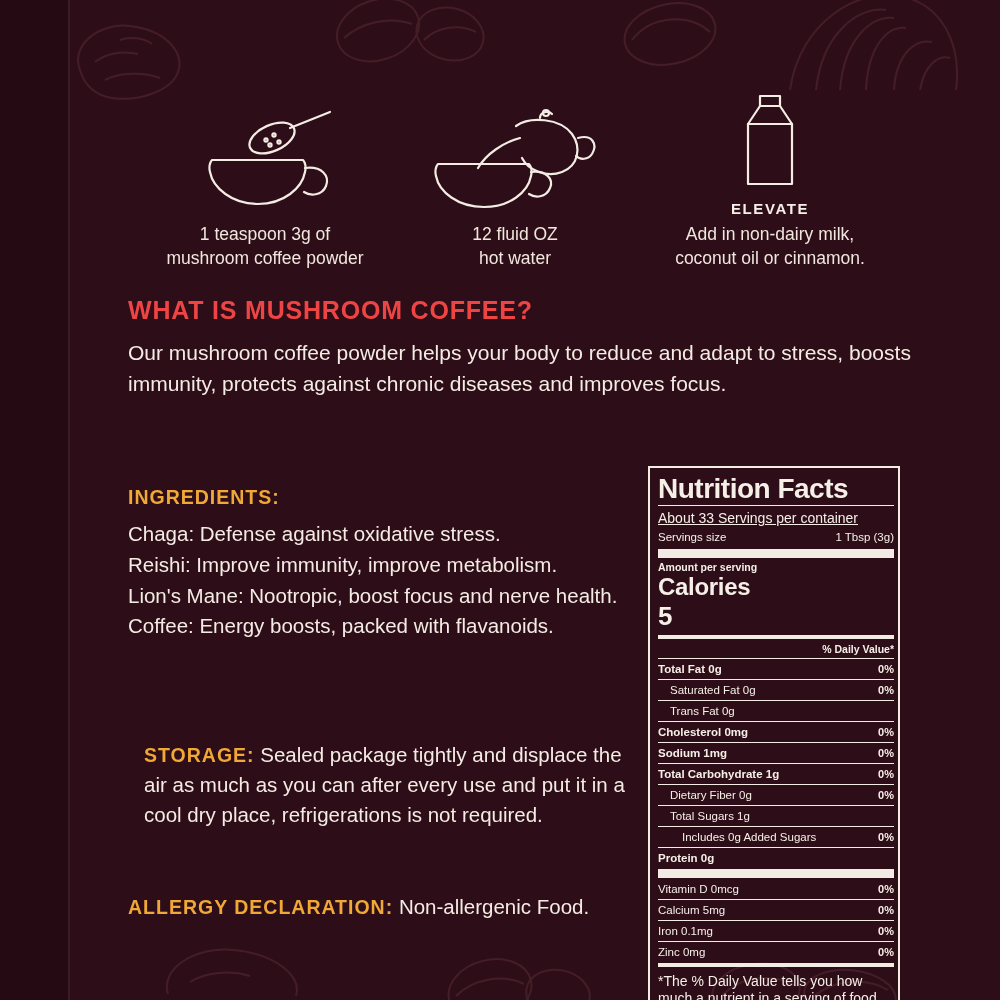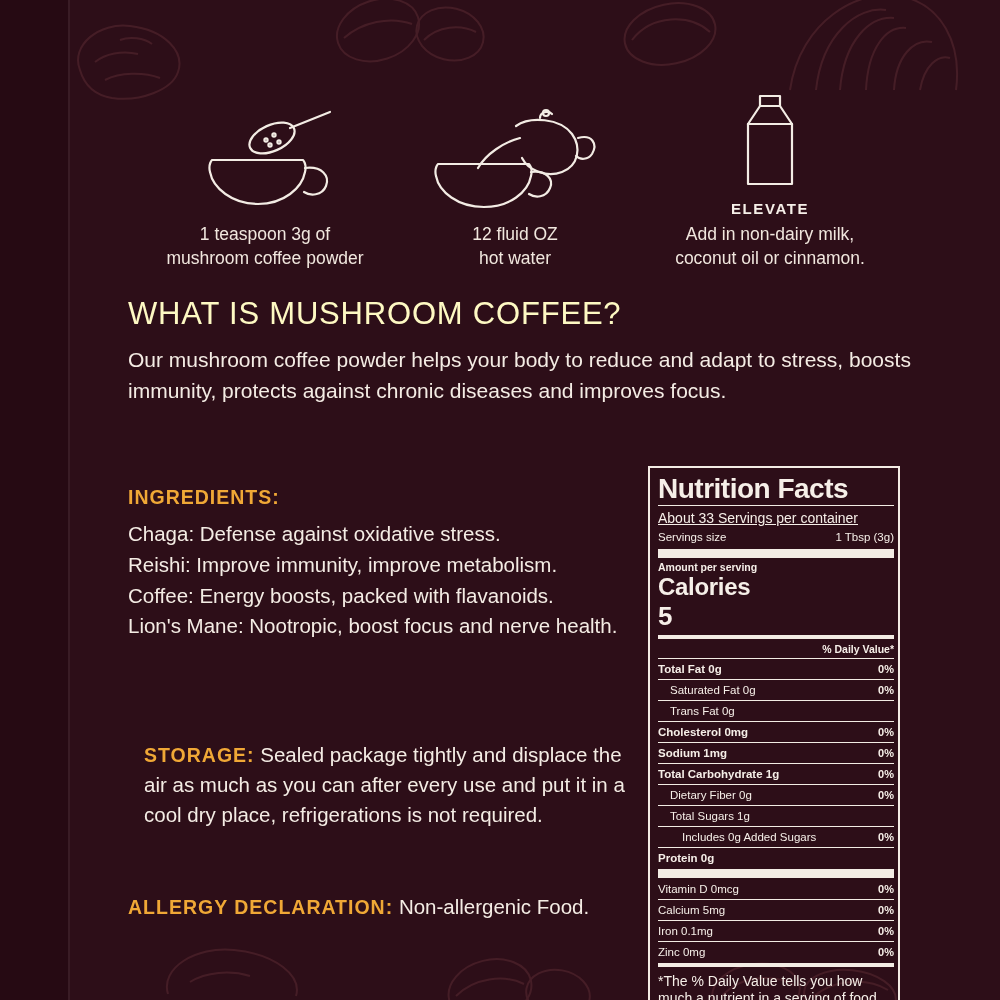--- a/index.html
+++ b/index.html
@@ -59,24 +59,24 @@
   .step-cap {
     font-size: 17.5px;
     line-height: 1.35;
     color: #f1e7de;
     font-weight: 300;
   }
 
   
   .content { position: absolute; left: 128px; top: 296px; width: 790px; }
   h2.section-head {
-    font-size: 31px;
+    font-size: 25px;
     letter-spacing: .8px;
-    color: #fef9c3;
-    font-weight: normal;
+    color: #ef4444;
+    font-weight: bold;
     margin: 0 0 12px 0;
   }
   p.body-text {
     font-size: 21px;
     line-height: 1.48;
     margin: 0;
     color: #f4ece4;
     font-weight: 300;
   }
   .ingredients { position: absolute; left: 128px; top: 466px; width: 540px; margin-top: 20px; }
@@ -271,22 +271,22 @@
 
   <div class="content">
     <h2 class="section-head">WHAT IS MUSHROOM COFFEE?</h2>
     <p class="body-text">Our mushroom coffee powder helps your body to reduce and adapt to stress, boosts immunity, protects against chronic diseases and improves focus.</p>
   </div>
 
   <div class="ingredients">
     <h3 class="small-head">INGREDIENTS:</h3>
     <div class="ing-line">Chaga: Defense against oxidative stress.</div>
     <div class="ing-line">Reishi: Improve immunity, improve metabolism.</div>
+    <div class="ing-line">Lion's Mane: Nootropic, boost focus and nerve health.</div>
     <div class="ing-line">Coffee: Energy boosts, packed with flavanoids.</div>
-    <div class="ing-line">Lion's Mane: Nootropic, boost focus and nerve health.</div>
   </div>
 
   <div class="storage">
     <span class="lede">STORAGE:</span><span class="txt"> Sealed package tightly and displace the air as much as you can after every use and put it in a cool dry place, refrigerations is not required.</span>
   </div>
 
   <div class="allergy">
     <span class="lede">ALLERGY DECLARATION:</span><span class="txt"> Non-allergenic Food.</span>
   </div>
 

